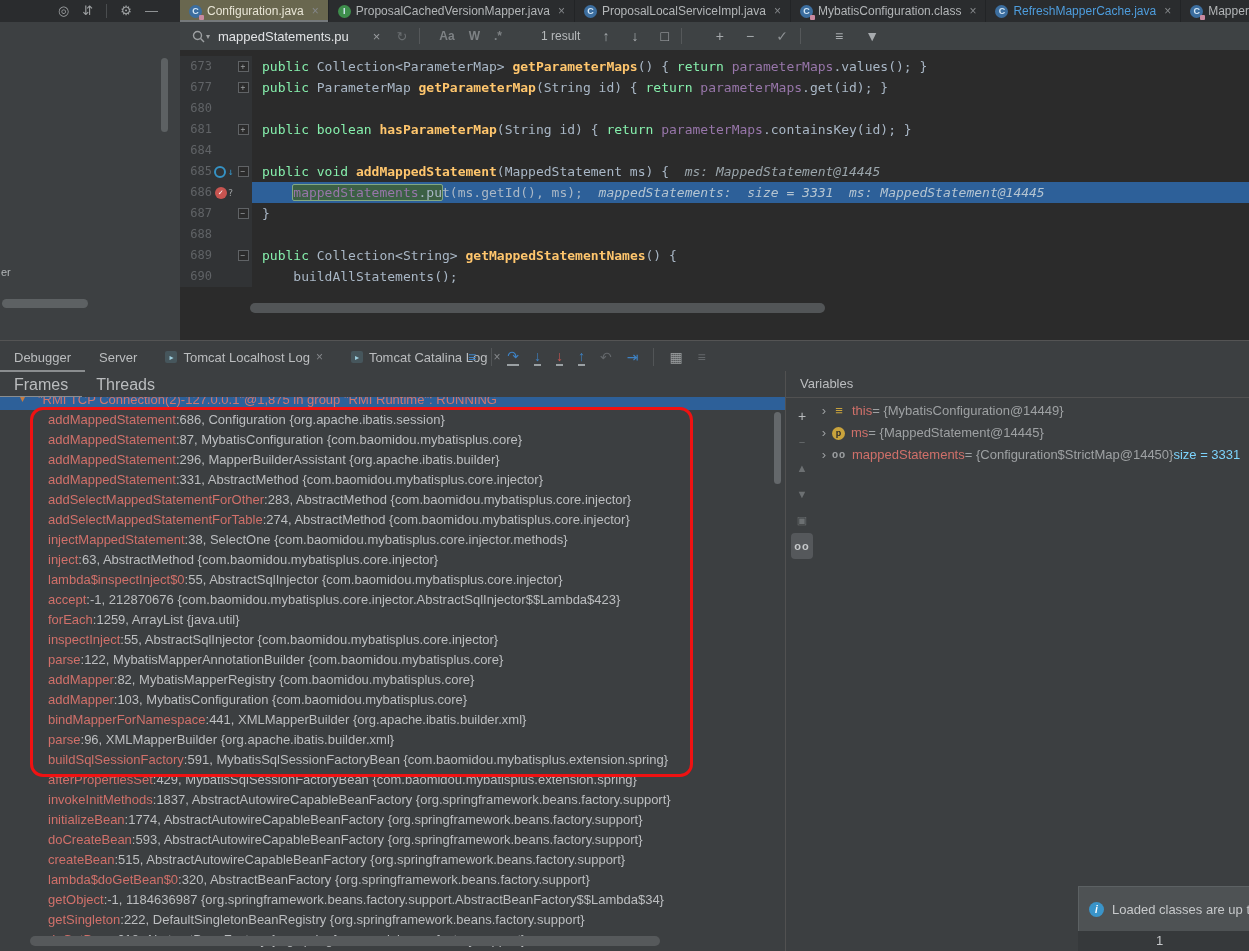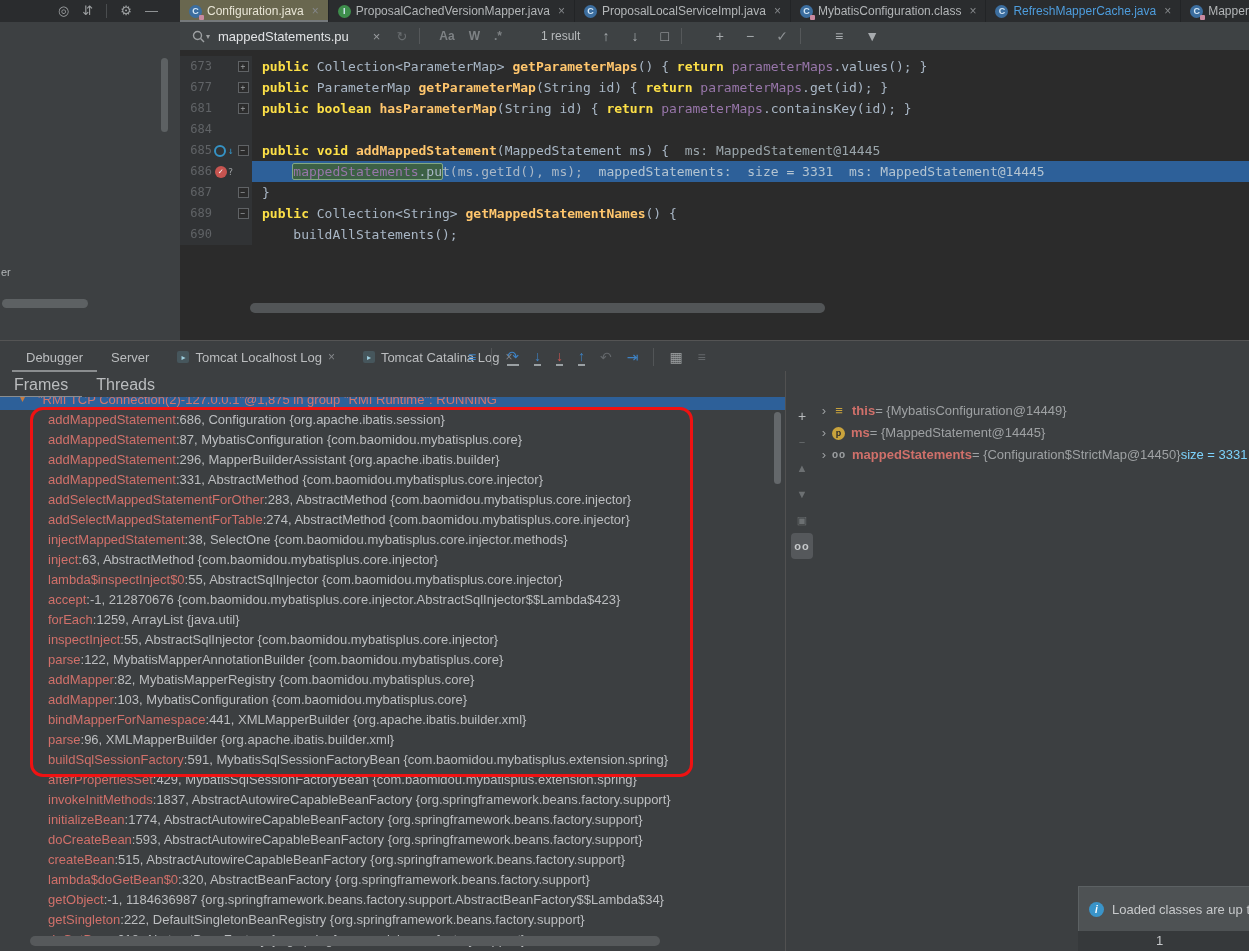--- a/index.html
+++ b/index.html
@@ -45,36 +45,36 @@
   .line{display:flex;height:21px;line-height:21px;white-space:pre}
   .gut{width:72px;flex:none;display:flex;align-items:center;background:#313335;color:#606366;font-size:12px;
        font-family:"DejaVu Sans Mono",monospace}
   .lnum{width:32px;text-align:right;flex:none}
   .gicons{width:24px;flex:none;display:flex;align-items:center;justify-content:center;gap:1px}
   .foldcol{width:14px;flex:none;display:flex;align-items:center;justify-content:center}
   .foldbox{width:9px;height:9px;border:1px solid #606366;color:#9da0a2;font-size:8px;line-height:8px;
            display:flex;align-items:center;justify-content:center;background:#2b2b2b}
   .codewrap{flex:1;padding-left:10px}
   .line.exec .codewrap{background:#2d6099}
-  .tok-kw{color:#fde047;font-weight:bold}
+  .tok-kw{color:#86efac;font-weight:normal}
   .tok-fn{color:#ffc66d;font-weight:bold}
   .tok-fld{color:#9876aa}
   .tok-p{color:#a9b7c6}
-  .tok-hint{color:#9aa5ab;}
+  .tok-hint{color:#9aa5ab;font-style:italic}
   .line.exec .tok-hint{color:#b4c4d1}
   .selwrap{background:#3c6045;outline:1px solid #82a883;border-radius:1px}
   .execmark{width:8px;height:8px;border:2px solid #3592c4;border-radius:50%;display:inline-block}
   .execarrow{color:#3592c4;font-size:10px}
   .bp{width:12px;height:12px;border-radius:50%;background:#c75450;color:#fff;font-size:8px;line-height:12px;
       text-align:center;display:inline-block}
   .bpq{color:#9da0a2;font-size:9px;align-self:flex-end;line-height:18px}
   #editorHScroll{position:absolute;left:70px;top:253px;width:575px;height:10px;background:#595d5f;border-radius:5px;opacity:.85}
   
   #debugpanel{position:absolute;left:0;top:340px;width:1249px;height:611px;background:#3c3f41;border-top:1px solid #545454}
-  #dtabs{position:absolute;left:12px;top:1px;height:30px;display:flex;align-items:flex-start;font-size:13px;color:#bbbdbf}
+  #dtabs{position:absolute;left:0;top:1px;height:30px;display:flex;align-items:flex-start;font-size:13px;color:#bbbdbf}
   .dtab{display:flex;align-items:center;gap:6px;padding:0 14px;height:30px;white-space:nowrap}
   .dtab.active{box-shadow:inset 0 -2px 0 #8a8d8f}
   .logicon{width:12px;height:12px;background:#46565c;color:#9fd0e0;font-size:8px;display:flex;align-items:center;
            justify-content:center;border-radius:2px}
   .dclose{color:#85888b;font-size:12px}
   #dbToolbar{position:absolute;left:468px;top:1px;height:30px;display:flex;align-items:center;gap:15px;font-size:14px}
   #dbToolbar .vsep{width:1px;height:18px;background:#525557}
   .dbicon{line-height:16px}
   .dbicon.blue{color:#3e82c4}
   .dbicon.red{color:#c75450}
@@ -106,21 +106,21 @@
   .vt{color:#b9bcbe}
   .vt.dis{color:#6c7072;font-size:11px}
   .vt.sel{background:#55585b;border-radius:4px;color:#c6c9cb;font-weight:bold;font-size:11px;letter-spacing:1px}
   #varTree{position:absolute;left:30px;top:29px;right:0}
   .vrow{height:22px;line-height:22px;white-space:nowrap;font-size:13px;display:flex;align-items:center}
   .varrow{color:#9da0a2;width:16px;text-align:center;font-size:13px}
   .vicon{width:14px;margin-right:6px;display:flex;align-items:center;justify-content:center;flex:none}
   .vicon.field{color:#c9a33c;font-weight:bold;font-size:13px}
   .vicon.parameter{width:13px;height:13px;border-radius:50%;background:#c9a33c;color:#2b2b2b;font-size:9px;font-weight:bold}
   .vicon.watch{color:#9da0a2;font-weight:bold;font-size:10px;letter-spacing:1px}
-  .vname{color:#d0706a;font-weight:bold}
+  .vname{color:#d0706a;font-weight:normal}
   .vval{color:#9ea1a3}
   .vextra{color:#7dd3fc;margin-left:0}
   
   #notif{position:absolute;left:1078px;top:886px;width:171px;height:44px;background:#4e5254;border:1px solid #5c6163;
          display:flex;align-items:center;padding-left:10px;font-size:13px;color:#c7c9cb;white-space:nowrap;overflow:hidden;z-index:30}
   #notifIcon{width:15px;height:15px;border-radius:50%;background:#3a94c9;color:#fff;font-size:10px;font-weight:bold;
              font-style:italic;display:flex;align-items:center;justify-content:center;margin-right:8px;flex:none}
   #notifFooter{position:absolute;left:1078px;top:931px;width:171px;height:20px;background:#36393b;color:#c7c9cb;
                font-size:13px;line-height:20px;z-index:30}
   #notifFooter span{margin-left:78px}
@@ -204,25 +204,27 @@
 <div id="leftpanel">
   <span id="leftFrag">er</span>
   <div id="leftHScroll"></div>
   <div id="leftVScroll"></div>
 </div>
 
 <div id="editor">
   <div id="codeArea">
       <div class="line"><span class="gut"><span class="lnum">673</span><span class="gicons"></span><span class="foldcol"><span class="foldbox">+</span></span></span><span class="codewrap"><span class="tok-kw">public </span><span class="tok-p">Collection&lt;ParameterMap&gt; </span><span class="tok-fn">getParameterMaps</span><span class="tok-p">() { </span><span class="tok-kw">return </span><span class="tok-fld">parameterMaps</span><span class="tok-p">.values(); }</span></span></div>
       <div class="line"><span class="gut"><span class="lnum">677</span><span class="gicons"></span><span class="foldcol"><span class="foldbox">+</span></span></span><span class="codewrap"><span class="tok-kw">public </span><span class="tok-p">ParameterMap </span><span class="tok-fn">getParameterMap</span><span class="tok-p">(String id) { </span><span class="tok-kw">return </span><span class="tok-fld">parameterMaps</span><span class="tok-p">.get(id); }</span></span></div>
+      <div class="line"><span class="gut"><span class="lnum">680</span><span class="gicons"></span><span class="foldcol"></span></span><span class="codewrap"></span></div>
       <div class="line"><span class="gut"><span class="lnum">681</span><span class="gicons"></span><span class="foldcol"><span class="foldbox">+</span></span></span><span class="codewrap"><span class="tok-kw">public boolean </span><span class="tok-fn">hasParameterMap</span><span class="tok-p">(String id) { </span><span class="tok-kw">return </span><span class="tok-fld">parameterMaps</span><span class="tok-p">.containsKey(id); }</span></span></div>
       <div class="line"><span class="gut"><span class="lnum">684</span><span class="gicons"></span><span class="foldcol"></span></span><span class="codewrap"></span></div>
       <div class="line"><span class="gut"><span class="lnum">685</span><span class="gicons"><span class="execmark"></span><span class="execarrow">↓</span></span><span class="foldcol"><span class="foldbox">−</span></span></span><span class="codewrap"><span class="tok-kw">public void </span><span class="tok-fn">addMappedStatement</span><span class="tok-p">(MappedStatement ms) {</span><span class="tok-hint">  ms: MappedStatement@14445</span></span></div>
       <div class="line exec"><span class="gut"><span class="lnum">686</span><span class="gicons"><span class="bp">✓</span><span class="bpq">?</span></span><span class="foldcol"></span></span><span class="codewrap"><span class="tok-p">    </span><span class="selwrap"><span class="tok-fld">mappedStatements</span><span class="tok-p">.pu</span></span><span class="tok-p">t(ms.getId(), ms);</span><span class="tok-hint">  mappedStatements:  size = 3331  ms: MappedStatement@14445</span></span></div>
       <div class="line"><span class="gut"><span class="lnum">687</span><span class="gicons"></span><span class="foldcol"><span class="foldbox">−</span></span></span><span class="codewrap"><span class="tok-p">}</span></span></div>
+      <div class="line"><span class="gut"><span class="lnum">688</span><span class="gicons"></span><span class="foldcol"></span></span><span class="codewrap"></span></div>
       <div class="line"><span class="gut"><span class="lnum">689</span><span class="gicons"></span><span class="foldcol"><span class="foldbox">−</span></span></span><span class="codewrap"><span class="tok-kw">public </span><span class="tok-p">Collection&lt;String&gt; </span><span class="tok-fn">getMappedStatementNames</span><span class="tok-p">() {</span></span></div>
       <div class="line"><span class="gut"><span class="lnum">690</span><span class="gicons"></span><span class="foldcol"></span></span><span class="codewrap"><span class="tok-p">    buildAllStatements();</span></span></div>
     </div>
   <div id="editorHScroll"></div>
 </div>
 
 <div id="debugpanel">
   <div id="dtabs">
       <div class="dtab active">
         <span>Debugger</span>
@@ -296,20 +298,21 @@
       <div class="frame"><span class="fm">lambda$doGetBean$0</span><span class="fr">:320, AbstractBeanFactory {org.springframework.beans.factory.support}</span></div>
       <div class="frame"><span class="fm">getObject</span><span class="fr">:-1, 1184636987 {org.springframework.beans.factory.support.AbstractBeanFactory$$Lambda$34}</span></div>
       <div class="frame"><span class="fm">getSingleton</span><span class="fr">:222, DefaultSingletonBeanRegistry {org.springframework.beans.factory.support}</span></div>
       <div class="frame"><span class="fm">doGetBean</span><span class="fr">:318, AbstractBeanFactory {org.springframework.beans.factory.support}</span></div>
     </div>
   <div id="framesVScroll"></div>
   <div id="framesHScroll"></div>
 </div>
 
 <div id="variables">
+  <div id="varHeader">Variables</div>
   <div id="varToolbar">
       <span class="vt">+</span>
       <span class="vt dis">−</span>
       <span class="vt dis">▲</span>
       <span class="vt dis">▼</span>
       <span class="vt dis">▣</span>
       <span class="vt sel">oo</span>
     </div>
   <div id="varTree">
       <div class="vrow">

